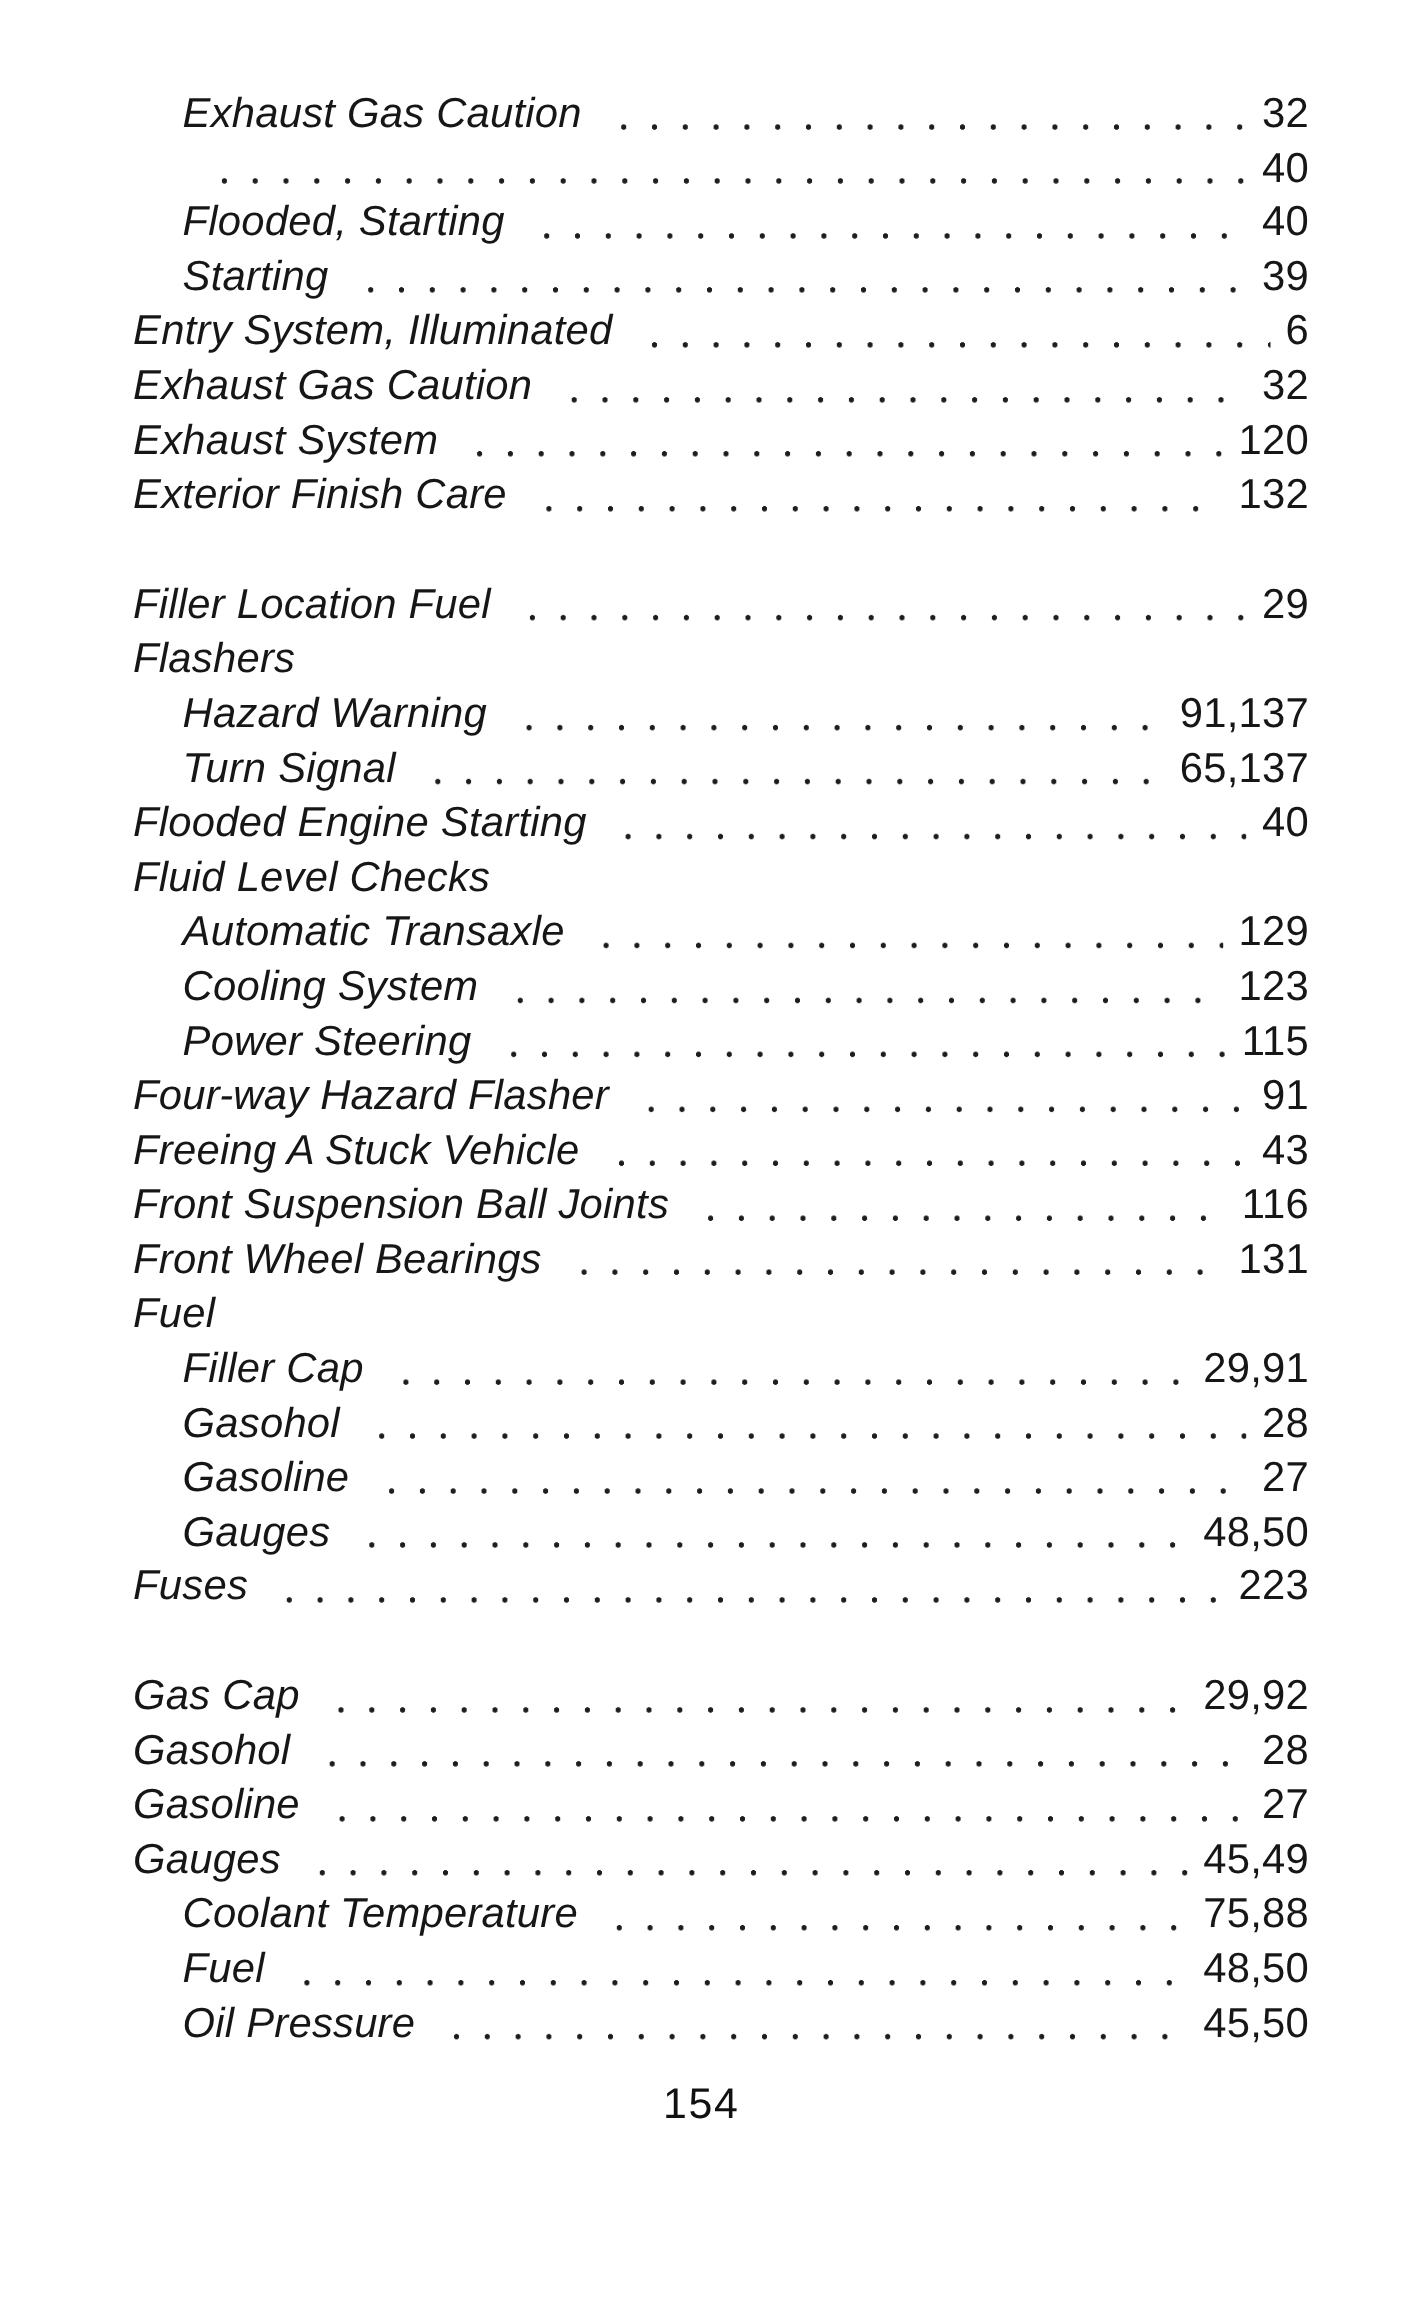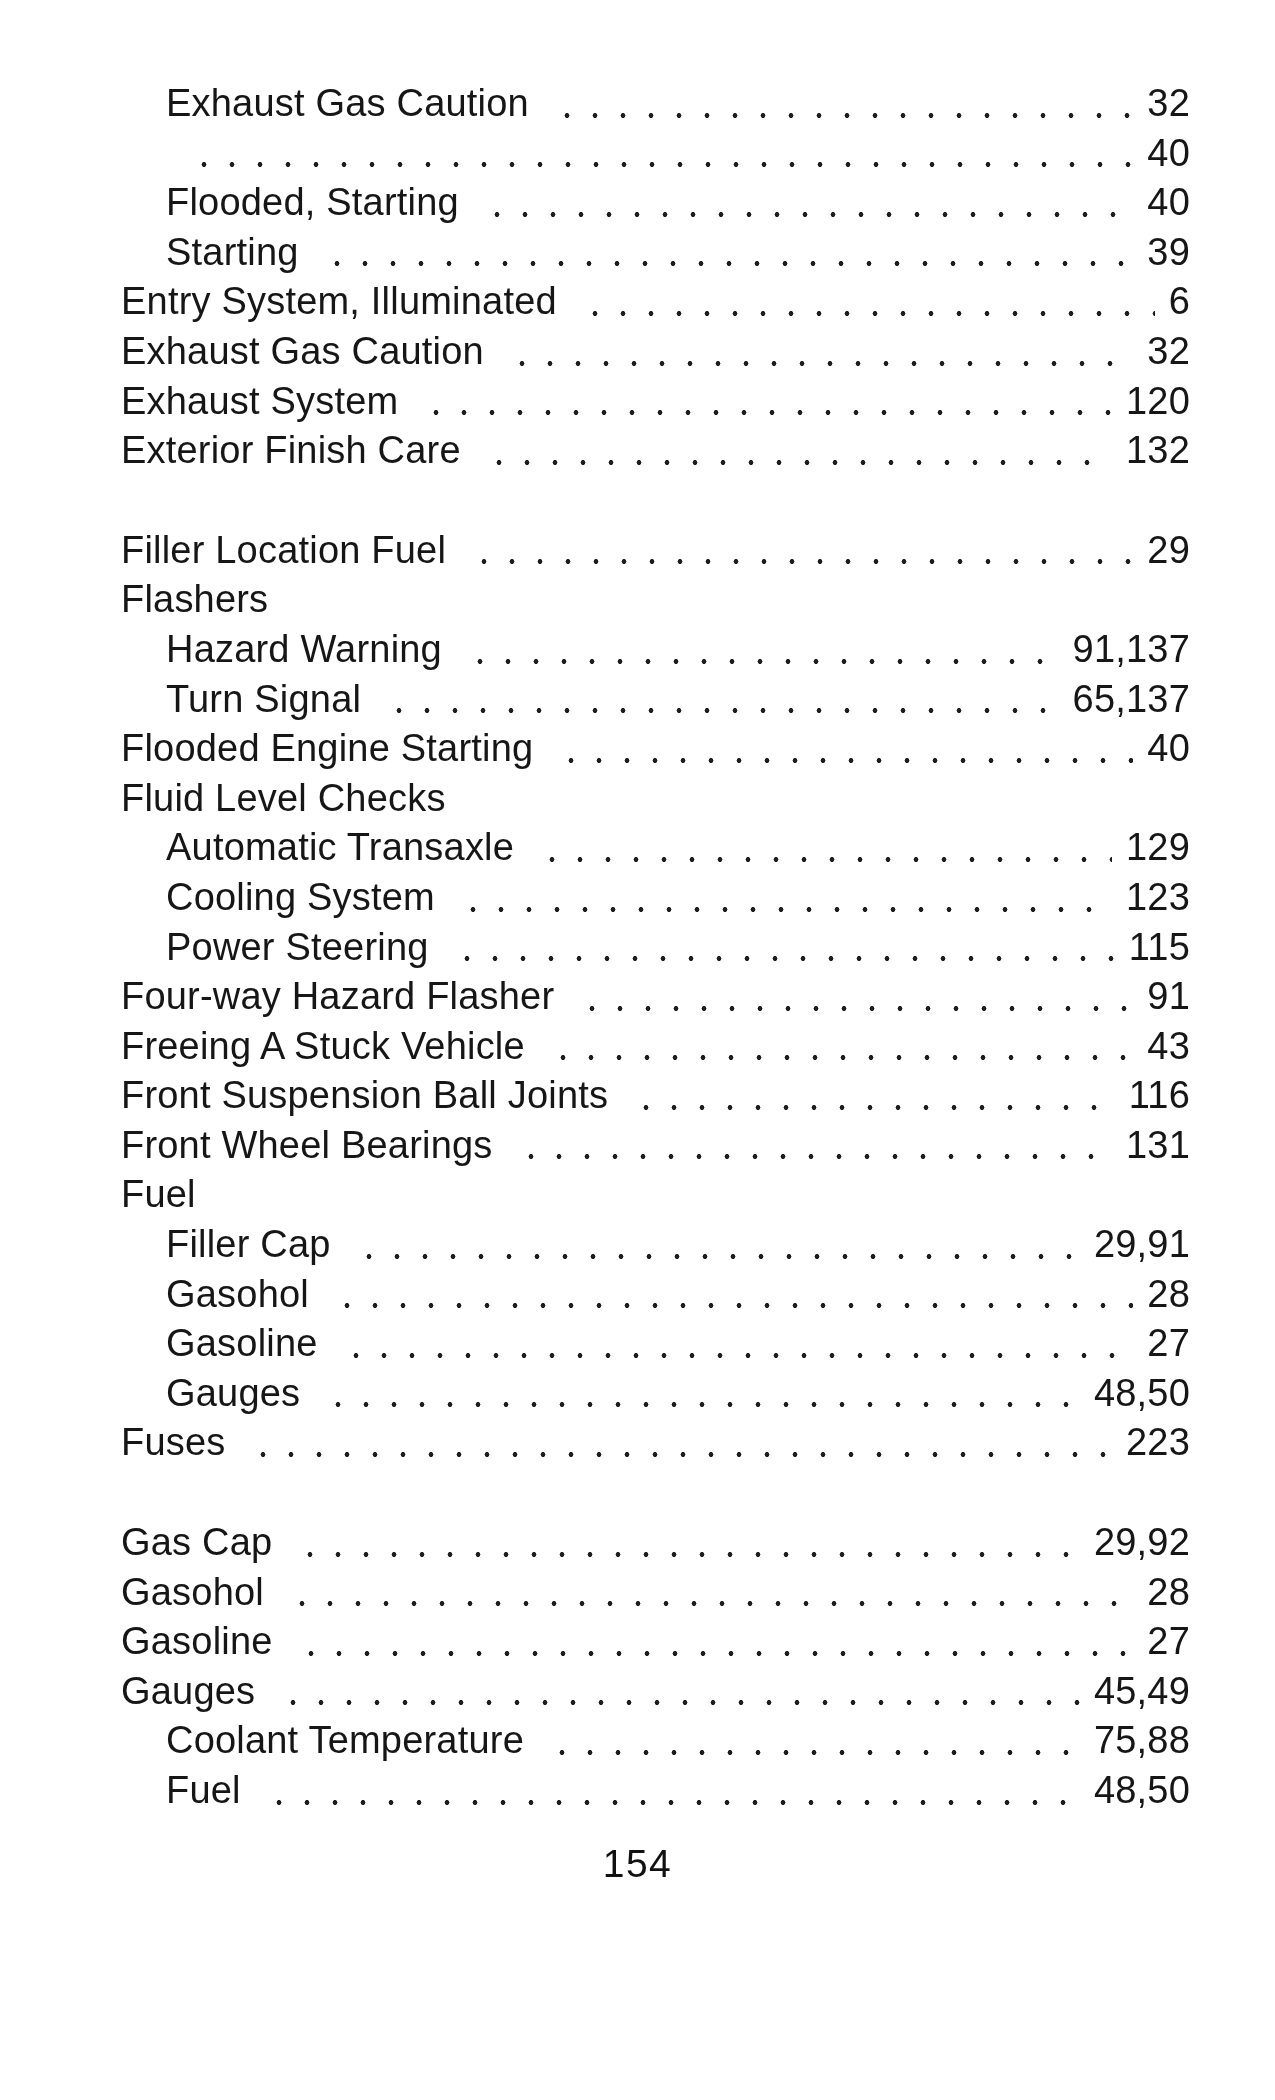--- a/index.html
+++ b/index.html
@@ -36,20 +36,21 @@
     white-space: pre;
   }
   .row.sub {
     padding-left: 45px;
   }
   .row.gap {
     margin-top: 50px;
   }
   .label {
     flex: 0 0 auto;
+    font-style: italic;
   }
   .leader {
     flex: 1 1 auto;
     align-self: flex-end;
     height: 5px;
     margin: 0 14px 11px 22px;
     background-image: radial-gradient(circle, #1d1d1d 2.15px, rgba(0,0,0,0) 2.7px);
     background-size: 28px 5px;
     background-position: 2px 50%;
     background-repeat: repeat-x;
@@ -232,17 +233,22 @@
       <div class="row sub">
     <span class="label">Coolant Temperature</span>
     <span class="leader"></span>
     <span class="pages">75,88</span>
   </div>
       <div class="row sub">
     <span class="label">Fuel</span>
     <span class="leader"></span>
     <span class="pages">48,50</span>
   </div>
+      <div class="row sub">
+    <span class="label">Oil Pressure</span>
+    <span class="leader"></span>
+    <span class="pages">45,50</span>
+  </div>
     </div>
   <div class="footer">
     <span class="folio">154</span>
   </div>
 </main>
 
 </body></html>

